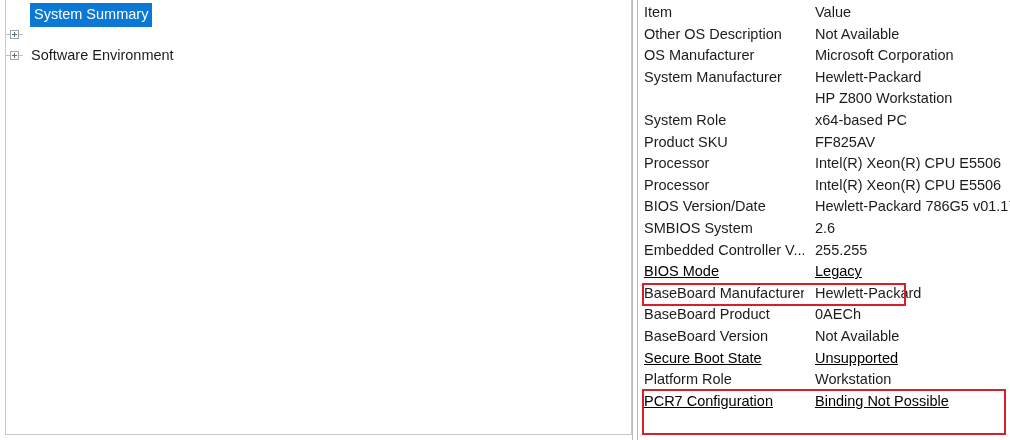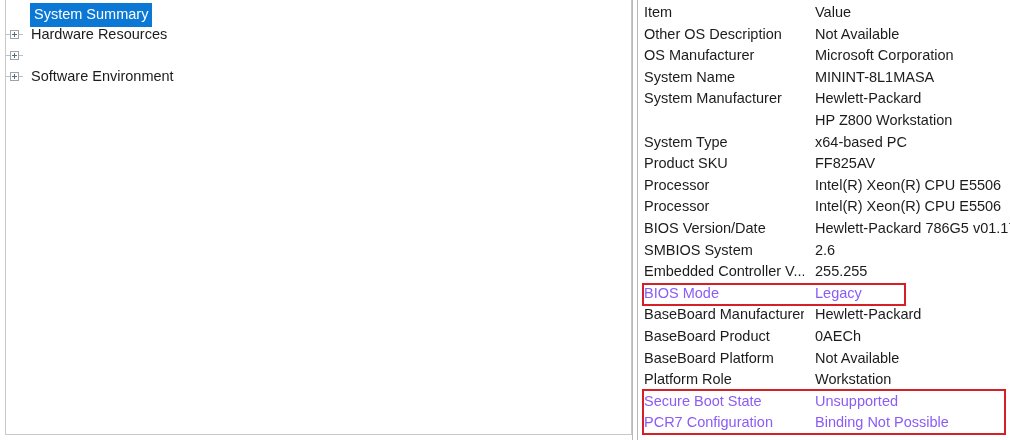--- a/index.html
+++ b/index.html
@@ -142,21 +142,21 @@
     text-overflow: clip;
     white-space: nowrap;
   }
   .dcell-value {
     position: absolute;
     left: 177px;
     top: 0;
     white-space: nowrap;
   }
   .drow.hl .dcell-item,
-  .drow.hl .dcell-value { color: #8b5cf6; }
+  .drow.hl .dcell-value { color: #000000; text-decoration: underline; }
 
   
   .redbox {
     position: absolute;
     border: 2px solid #d42026;
     box-sizing: border-box;
     pointer-events: none;
     background: transparent;
   }
   #redbox-bios-mode {
@@ -175,28 +175,20 @@
 </head>
 <body>
 
 <div id="app">
 
   <div class="tree-pane">
     <div class="tree-list" id="tree-list">
         <div class="tree-row selected">
           <span class="tw"></span>
           <span class="tree-label">System Summary</span>
-        </div>
-        <div class="tree-row">
-          <span class="tw">
-            <span class="stub-l"></span>
-            <span class="plusbox"></span>
-            <span class="stub-r"></span>
-          </span>
-          <span class="tree-label">Hardware Resources</span>
         </div>
         <div class="tree-row">
           <span class="tw">
             <span class="stub-l"></span>
             <span class="plusbox"></span>
             <span class="stub-r"></span>
           </span>
         </div>
         <div class="tree-row">
           <span class="tw">
@@ -219,32 +211,28 @@
       </div>
     <div class="drow">
           <span class="dcell-item">Other OS Description</span>
           <span class="dcell-value">Not Available</span>
         </div>
         <div class="drow">
           <span class="dcell-item">OS Manufacturer</span>
           <span class="dcell-value">Microsoft Corporation</span>
         </div>
         <div class="drow">
-          <span class="dcell-item">System Name</span>
-          <span class="dcell-value">MININT-8L1MASA</span>
-        </div>
-        <div class="drow">
           <span class="dcell-item">System Manufacturer</span>
           <span class="dcell-value">Hewlett-Packard</span>
         </div>
         <div class="drow">
           <span class="dcell-value">HP Z800 Workstation</span>
         </div>
         <div class="drow">
-          <span class="dcell-item">System Type</span>
+          <span class="dcell-item">System Role</span>
           <span class="dcell-value">x64-based PC</span>
         </div>
         <div class="drow">
           <span class="dcell-item">Product SKU</span>
           <span class="dcell-value">FF825AV</span>
         </div>
         <div class="drow">
           <span class="dcell-item">Processor</span>
           <span class="dcell-value">Intel(R) Xeon(R) CPU           E5506</span>
         </div>
@@ -270,31 +258,31 @@
         </div>
         <div class="drow">
           <span class="dcell-item">BaseBoard Manufacturer</span>
           <span class="dcell-value">Hewlett-Packard</span>
         </div>
         <div class="drow">
           <span class="dcell-item">BaseBoard Product</span>
           <span class="dcell-value">0AECh</span>
         </div>
         <div class="drow">
-          <span class="dcell-item">BaseBoard Platform</span>
+          <span class="dcell-item">BaseBoard Version</span>
           <span class="dcell-value">Not Available</span>
-        </div>
-        <div class="drow">
-          <span class="dcell-item">Platform Role</span>
-          <span class="dcell-value">Workstation</span>
         </div>
         <div class="drow hl">
           <span class="dcell-item">Secure Boot State</span>
           <span class="dcell-value">Unsupported</span>
         </div>
+        <div class="drow">
+          <span class="dcell-item">Platform Role</span>
+          <span class="dcell-value">Workstation</span>
+        </div>
         <div class="drow hl">
           <span class="dcell-item">PCR7 Configuration</span>
           <span class="dcell-value">Binding Not Possible</span>
         </div>
       </div>
   </div>
 
   <div class="redbox" id="redbox-bios-mode" style="border-color: rgb(212, 32, 38);"></div>
   <div class="redbox" id="redbox-secureboot" style="border-color: rgb(212, 32, 38);"></div>
 

